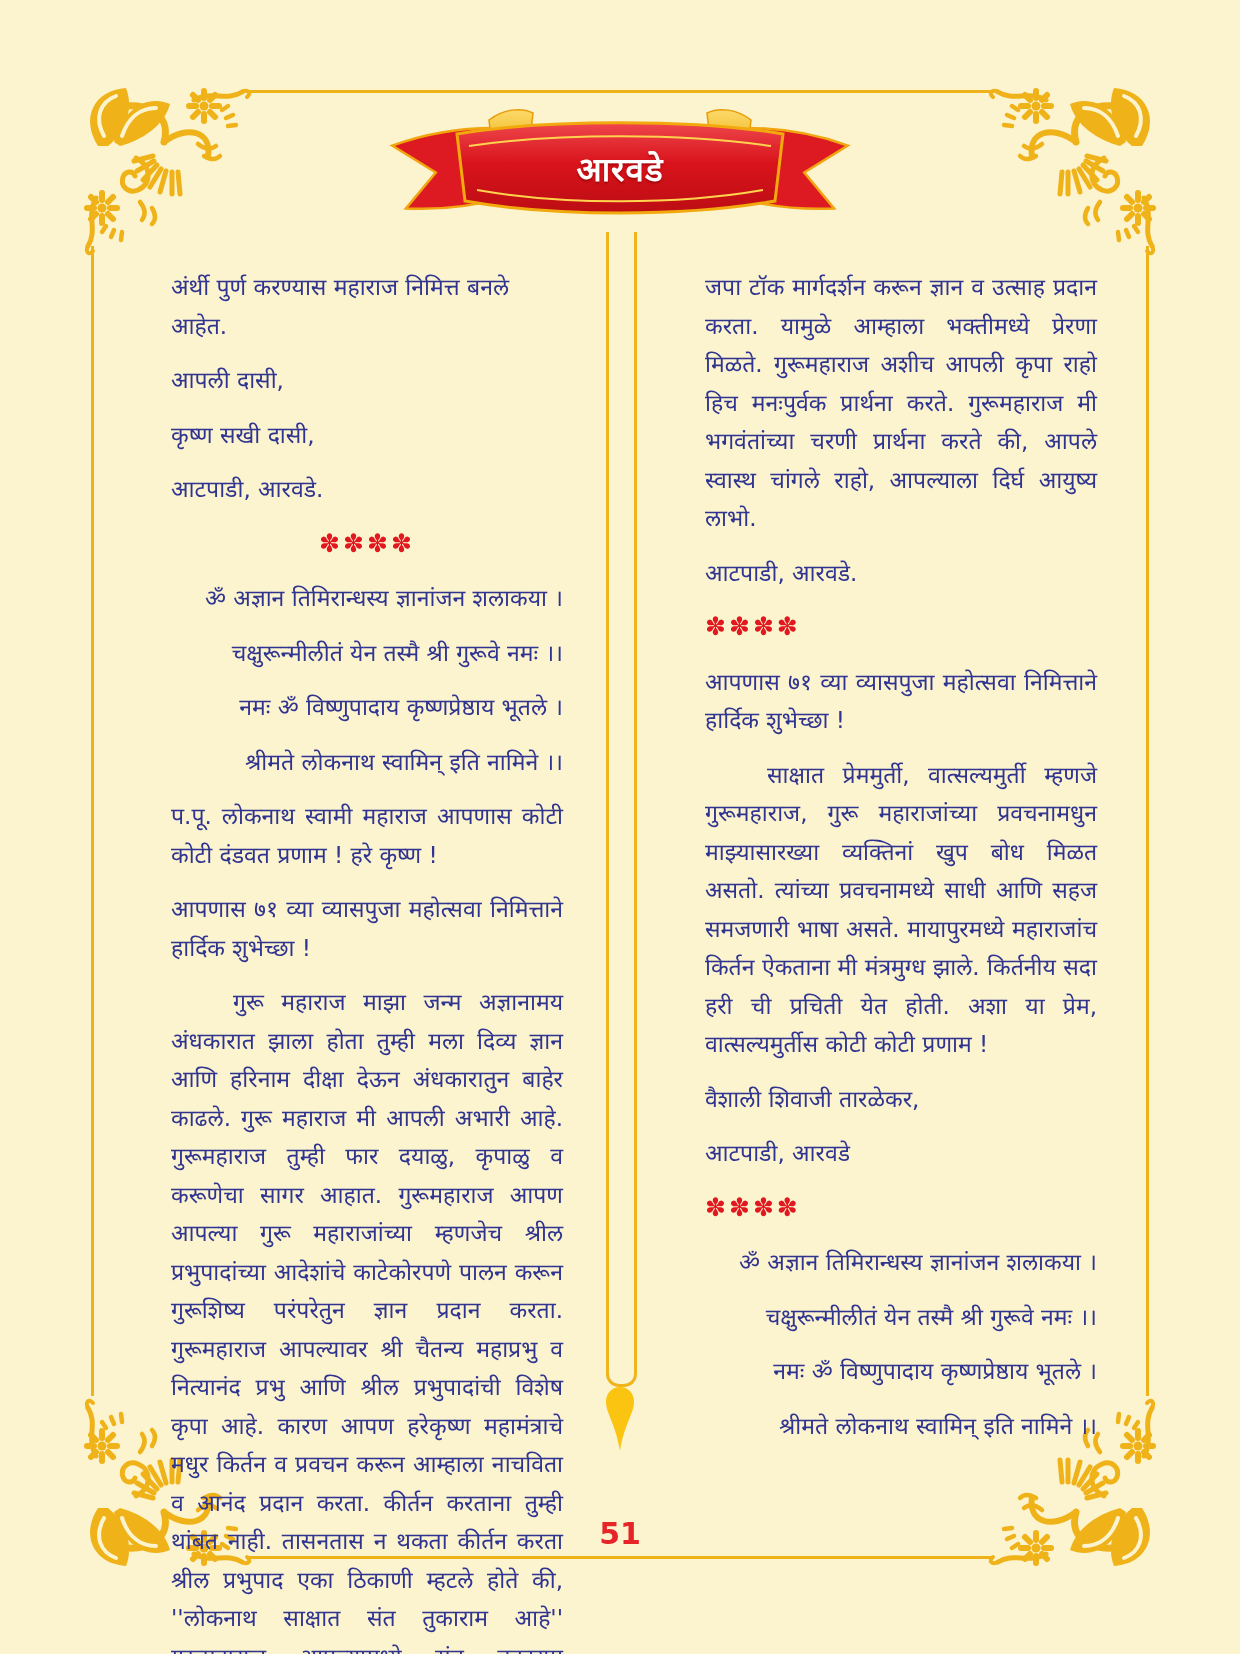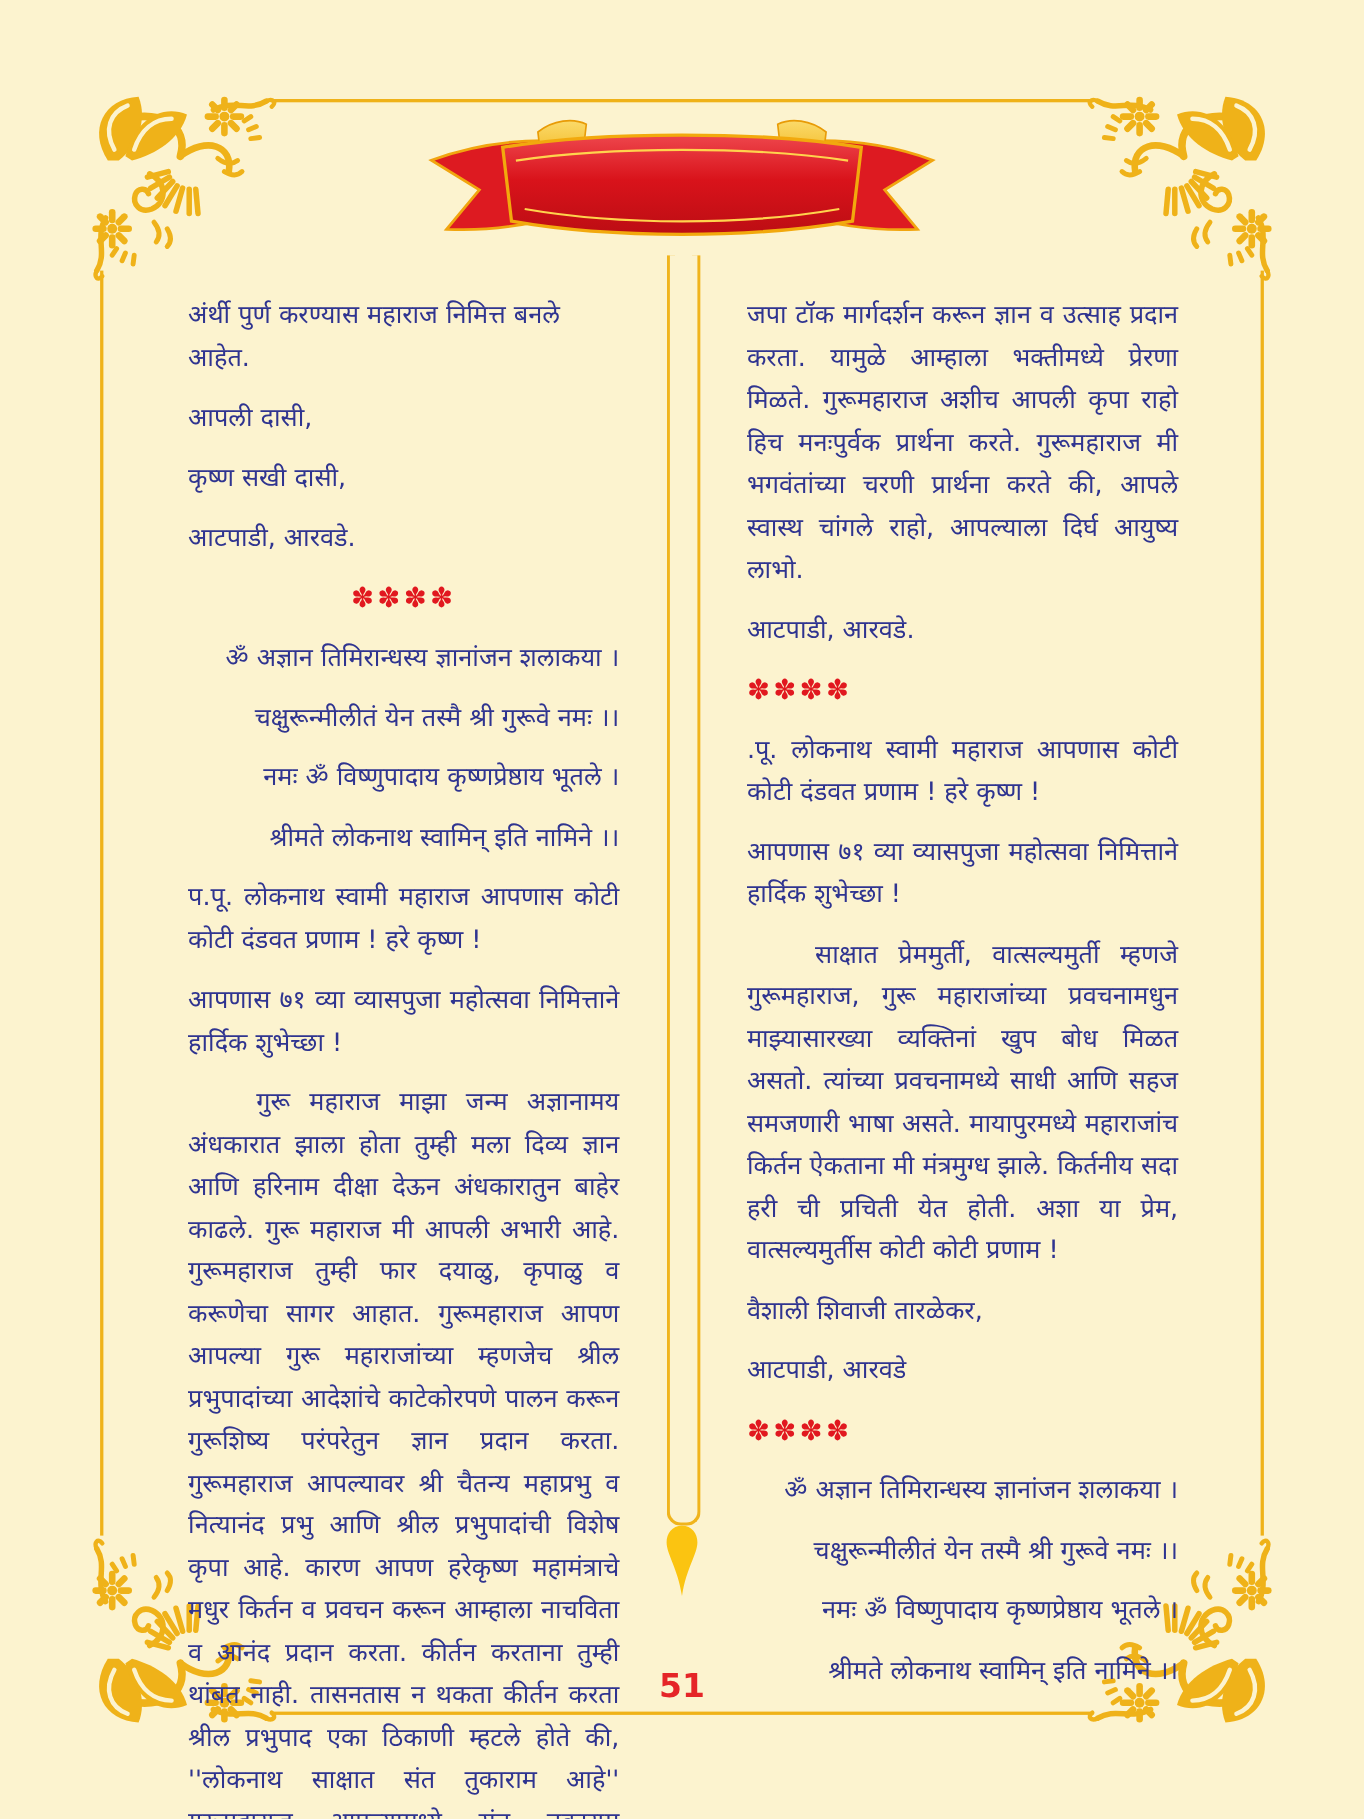--- a/index.html
+++ b/index.html
@@ -32,21 +32,21 @@
     border-left:3px solid #F0B41D;border-right:3px solid #F0B41D;
     border-bottom:3px solid #F0B41D;border-radius:0 0 13px 13px;
   }
   .teardrop{position:absolute;left:603px;top:1386px;width:34px;height:70px;}
   
   .col{
     position:absolute;top:252px;width:424px;
     font-size:23px;line-height:38.5px;text-align:justify;
   }
   .col-left{left:155px;}
-  .col-right{left:663px;}
+  .col-right{left:689px;}
   .col p{margin:16px;}
   .indent{text-indent:62px;}
   .left-align{text-align:left;}
   .center{text-align:right;}
   .sep{
     color:#E1181F;font-size:25px;font-weight:700;letter-spacing:3px;
     line-height:38.5px;text-align:left;
   }
   .sep-center{text-align:center;}
   .mt1{margin-top:30px;}
@@ -175,20 +175,21 @@
 
     <path d="M104 16 C118 5 136 3 148 9 L144 44 L108 50 Z" fill="url(#gg)" stroke="#E89B07" stroke-width="1.5"></path>
     <g transform="translate(470,0) scale(-1,1)">
       <path d="M104 16 C118 5 136 3 148 9 L144 44 L108 50 Z" fill="url(#gg)" stroke="#E89B07" stroke-width="1.5"></path>
     </g>
 
     <path d="M72 30 C160 15 310 15 398 30 L390 97 C300 113 170 113 80 97 Z" fill="url(#rg)" stroke="#F2A90D" stroke-width="3"></path>
     <path d="M84 42 C170 29 300 29 386 42" fill="none" stroke="#FFD34D" stroke-width="2"></path>
     <path d="M378 86 C292 101 178 101 92 86" fill="none" stroke="#FFD34D" stroke-width="2"></path>
   </svg>
+  <div class="ribbon-label">आरवडे</div>
 
   <div class="divider"></div>
   <svg class="teardrop" viewBox="0 0 34 70">
     <path d="M17 1 C26 1 31 8 31 16 C31 27 21 39 17 65 C13 39 3 27 3 16 C3 8 8 1 17 1 Z" fill="#FBC411"></path>
   </svg>
 
   <div class="col col-left">
     <p class="left-align">अंर्थी पुर्ण करण्यास महाराज निमित्त बनले आहेत.</p>
     <p class="left-align mt1">आपली दासी,</p>
     <p class="left-align">कृष्ण सखी दासी,</p>
@@ -200,21 +201,20 @@
     <p class="center">श्रीमते लोकनाथ स्वामिन् इति नामिने ।।</p>
     <p>प.पू. लोकनाथ स्वामी महाराज आपणास कोटी कोटी दंडवत प्रणाम ! हरे कृष्ण !</p>
     <p>आपणास ७१ व्या व्यासपुजा महोत्सवा निमित्ताने हार्दिक शुभेच्छा !</p>
     <p class="indent">गुरू महाराज माझा जन्म अज्ञानामय अंधकारात झाला होता तुम्ही मला दिव्य ज्ञान आणि हरिनाम दीक्षा देऊन अंधकारातुन बाहेर काढले. गुरू महाराज मी आपली अभारी आहे. गुरूमहाराज तुम्ही फार दयाळु, कृपाळु व करूणेचा सागर आहात. गुरूमहाराज आपण आपल्या गुरू महाराजांच्या म्हणजेच श्रील प्रभुपादांच्या आदेशांचे काटेकोरपणे पालन करून गुरूशिष्य परंपरेतुन ज्ञान प्रदान करता. गुरूमहाराज आपल्यावर श्री चैतन्य महाप्रभु व नित्यानंद प्रभु आणि श्रील प्रभुपादांची विशेष कृपा आहे. कारण आपण हरेकृष्ण महामंत्राचे मधुर किर्तन व प्रवचन करून आम्हाला नाचविता व आनंद प्रदान करता. कीर्तन करताना तुम्ही थांबत नाही. तासनतास न थकता कीर्तन करता श्रील प्रभुपाद एका ठिकाणी म्हटले होते की, ''लोकनाथ साक्षात संत तुकाराम आहे'' गुरूमहाराज आपल्यामध्ये संत तुकाराम महाराजांसारखे गुण आहेत.</p>
   </div>
 
   <div class="col col-right">
     <p>जपा टॉक मार्गदर्शन करून ज्ञान व उत्साह प्रदान करता. यामुळे आम्हाला भक्तीमध्ये प्रेरणा मिळते. गुरूमहाराज अशीच आपली कृपा राहो हिच मनःपुर्वक प्रार्थना करते. गुरूमहाराज मी भगवंतांच्या चरणी प्रार्थना करते की, आपले स्वास्थ चांगले राहो, आपल्याला दिर्घ आयुष्य लाभो.</p>
     <p class="left-align">आटपाडी, आरवडे.</p>
     <p class="sep mt15">✽✽✽✽</p>
-    <p class="mt2">.पू. लोकनाथ स्वामी महाराज आपणास कोटी कोटी दंडवत प्रणाम ! हरे कृष्ण !</p>
     <p>आपणास ७१ व्या व्यासपुजा महोत्सवा निमित्ताने हार्दिक शुभेच्छा !</p>
     <p class="indent">साक्षात प्रेममुर्ती, वात्सल्यमुर्ती म्हणजे गुरूमहाराज, गुरू महाराजांच्या प्रवचनामधुन माझ्यासारख्या व्यक्तिनां खुप बोध मिळत असतो. त्यांच्या प्रवचनामध्ये साधी आणि सहज समजणारी भाषा असते. मायापुरमध्ये महाराजांच किर्तन ऐकताना मी मंत्रमुग्ध झाले. किर्तनीय सदा हरी ची प्रचिती येत होती. अशा या प्रेम, वात्सल्यमुर्तीस कोटी कोटी प्रणाम !</p>
     <p class="left-align mt1">वैशाली शिवाजी तारळेकर,</p>
     <p class="left-align">आटपाडी, आरवडे</p>
     <p class="sep mt15">✽✽✽✽</p>
     <p class="center mt2">ॐ अज्ञान तिमिरान्धस्य ज्ञानांजन शलाकया ।</p>
     <p class="center">चक्षुरून्मीलीतं येन तस्मै श्री गुरूवे नमः ।।</p>
     <p class="center">नमः ॐ विष्णुपादाय कृष्णप्रेष्ठाय भूतले ।</p>
     <p class="center">श्रीमते लोकनाथ स्वामिन् इति नामिने ।।</p>
   </div>

